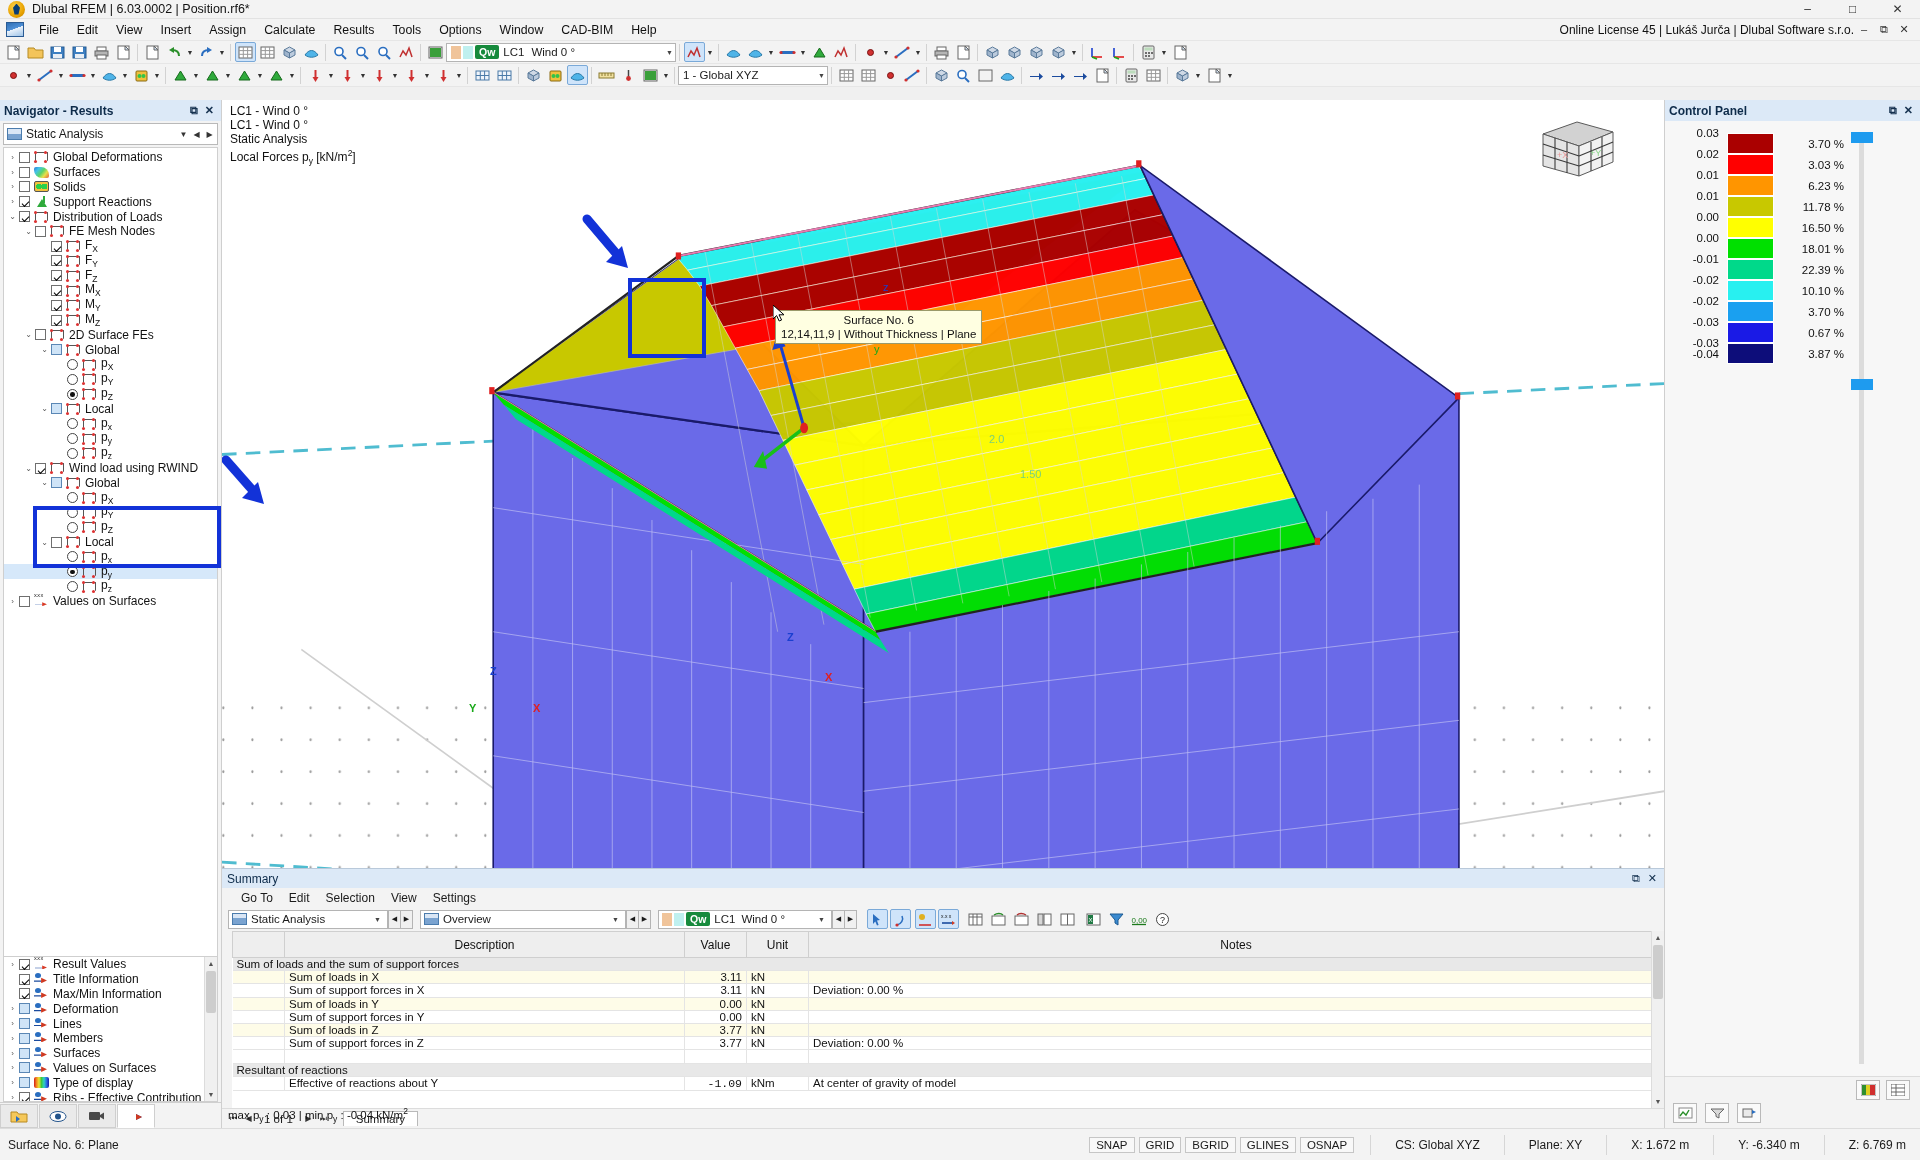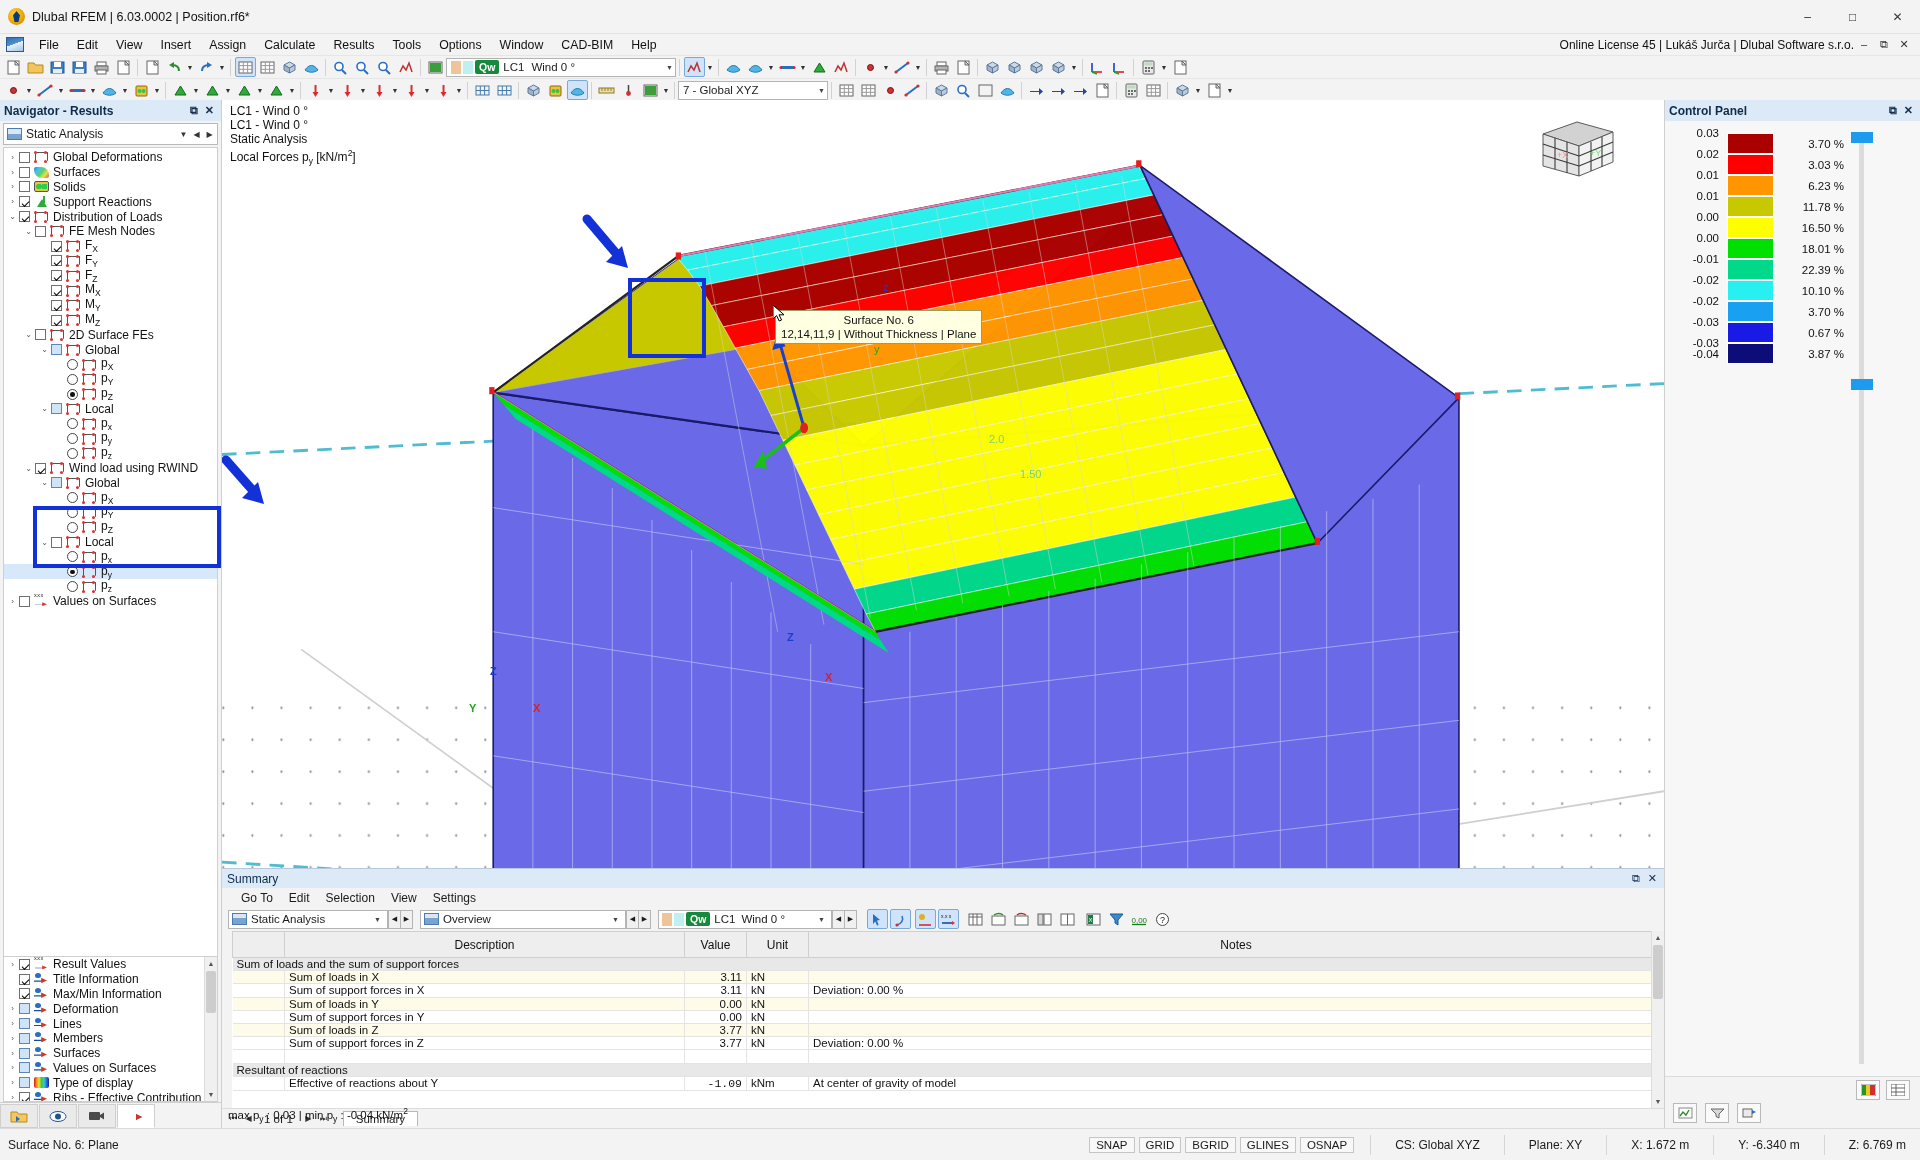--- a/index.html
+++ b/index.html
@@ -9,21 +9,21 @@
     overflow: hidden;
     font-family: "Liberation Sans", sans-serif;
     font-size: 12px;
     color: #1b1b1b;
     background: #f0f0f0;
   }
   #app { position: relative; width: 1920px; height: 1160px; }
 
   
   .titlebar {
-    height: 34px; background: #f3f3f3; display: flex; align-items: center;
+    height: 19px; background: #f3f3f3; display: flex; align-items: center;
     border-bottom: 1px solid #e2e2e2; padding-left: 8px;
   }
   .titlebar .logo {
     width: 17px; height: 17px; margin-right: 7px; position: relative;
     background: radial-gradient(circle at 40% 35%, #ffd24d 0%, #e8a200 60%, #b97c00 100%);
     border-radius: 50%;
   }
   .titlebar .logo::after{
     content:""; position:absolute; left:5px; top:3px; width:7px; height:11px;
     background:#0a3d75; clip-path: polygon(50% 0,100% 38%,78% 100%,22% 100%,0 38%);
@@ -715,21 +715,21 @@
       </span>
       <span class="tb-btn">
         <svg viewBox="0 0 17 15" class="ic">
           <rect x="2" y="2" width="13" height="11" stroke="#666" fill="none"></rect>
           <rect x="3" y="3" width="11" height="9" fill="#3a9f3a"></rect>
         </svg>
       </span>
       <span class="tb-arrow">▼</span>
       <span class="tb-sep"></span>
       <span class="tb-combo" style="width: 150px;">
-        <span>7 - Global XYZ</span>
+        <span>1 - Global XYZ</span>
         <span class="caret">▼</span>
       </span>
       <span class="tb-sep"></span>
       <span class="tb-btn">
         <svg viewBox="0 0 17 15" class="ic">
           <rect x="2" y="2" width="13" height="11" fill="#fff" stroke="#666"></rect>
           <line x1="6.3" y1="2" x2="6.3" y2="13" stroke="#999"></line>
           <line x1="10.6" y1="2" x2="10.6" y2="13" stroke="#999"></line>
           <line x1="2" y1="5.6" x2="15" y2="5.6" stroke="#999"></line>
           <line x1="2" y1="9.3" x2="15" y2="9.3" stroke="#999"></line>

